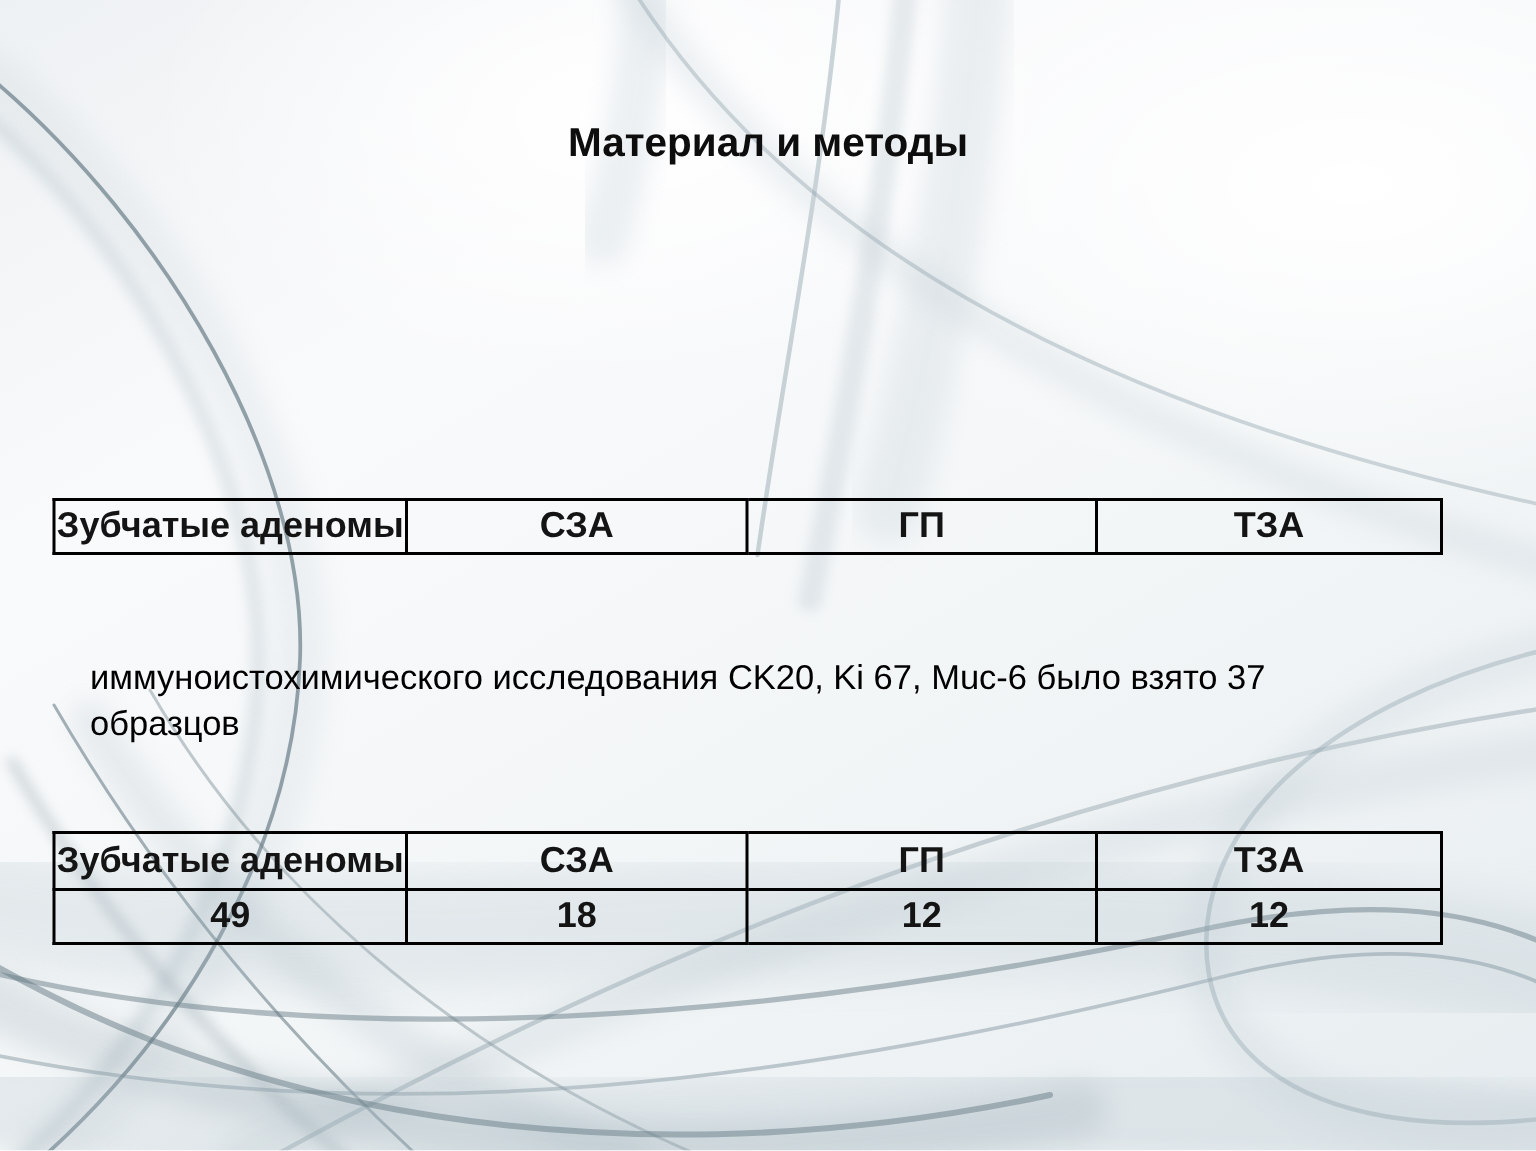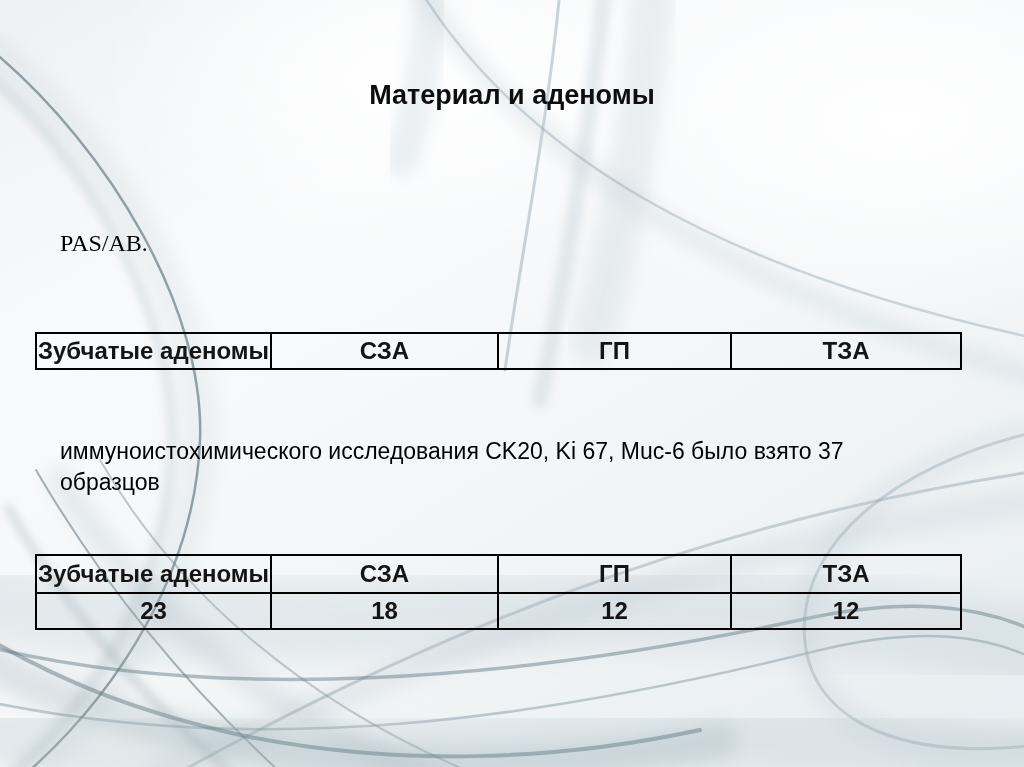--- a/index.html
+++ b/index.html
@@ -82,25 +82,24 @@
       <path d="M -20 730 C 300 790, 700 700, 1044 760" stroke="#b3c2ca" stroke-width="60" opacity="0.25" filter="url(#b8)"></path>
 
       <path d="M -10 640 C 60 680, 130 710, 240 735 C 400 768, 560 760, 700 730" stroke="#61757f" stroke-width="4" opacity="0.5"></path>
       <path d="M -10 665 C 70 705, 160 730, 280 750 C 430 774, 580 766, 720 740" stroke="#8ea2ac" stroke-width="36" opacity="0.22" filter="url(#b8)"></path>
 
       <path d="M 1044 430 C 880 466, 790 556, 806 650 C 820 726, 910 762, 1044 744" stroke="#bfccd3" stroke-width="30" opacity="0.22" filter="url(#b8)"></path>
       <path d="M 1044 430 C 880 466, 790 556, 806 650 C 820 726, 910 762, 1044 744" stroke="#92a6b0" stroke-width="3" opacity="0.4"></path>
     </g>
   </svg>
 
-  <div class="title">Материал и аденомы</div>
+  <div class="title">Материал и методы</div>
 
 
   <div class="bullet b-serif b2">
-    <div><span>PAS/AB.</span></div>
   </div>
 
   <table class="dt t1">
     <colgroup>
         <col style="width:235px">
         <col style="width:227px">
         <col style="width:233px">
         <col style="width:230px">
       </colgroup>
     <tbody>
@@ -126,21 +125,21 @@
         <col style="width:230px">
       </colgroup>
     <tbody>
         <tr>
       <th>Зубчатые аденомы</th>
       <th>СЗА</th>
       <th>ГП</th>
       <th>ТЗА</th>
     </tr>
     <tr>
-      <td>23</td>
+      <td>49</td>
       <td>18</td>
       <td>12</td>
       <td>12</td>
     </tr>
   </tbody>
     </table>
 
 </div>
 
 </body></html>

